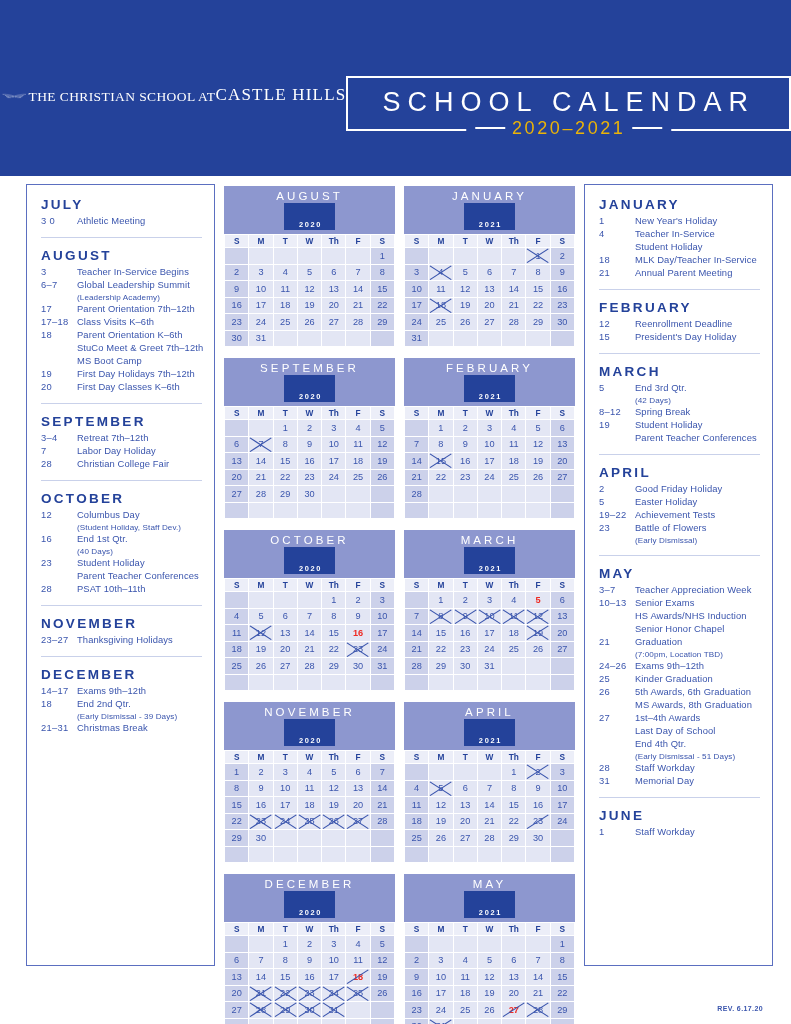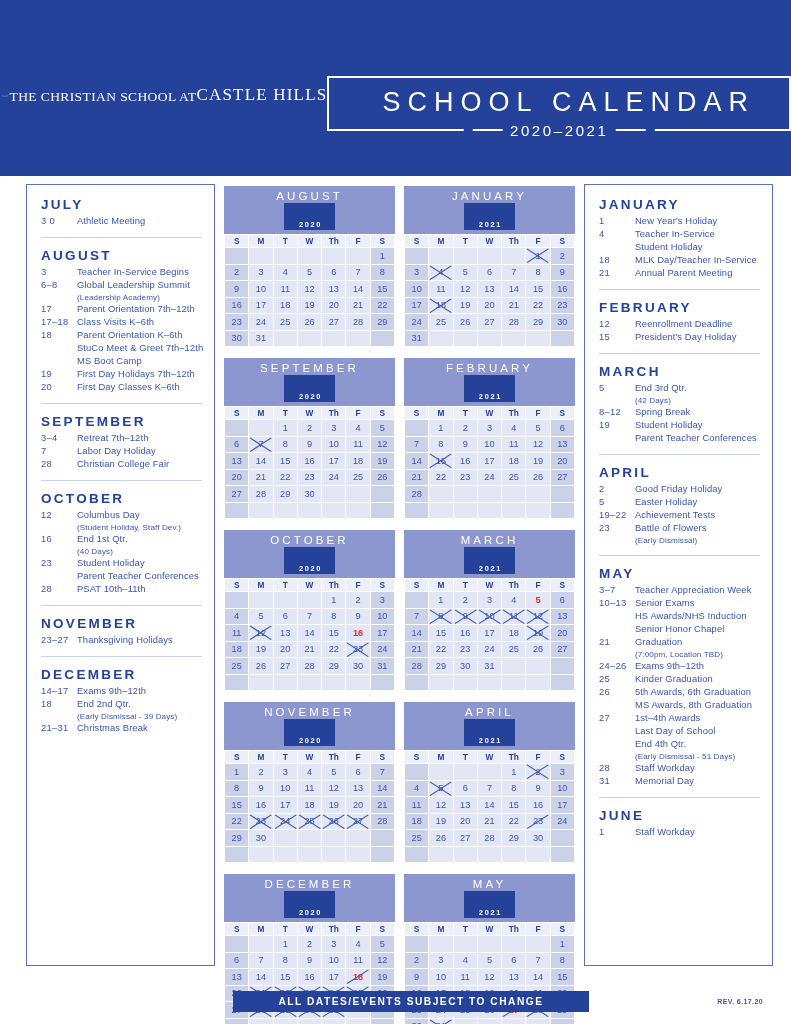--- a/index.html
+++ b/index.html
@@ -32,33 +32,33 @@
     font-weight: 400; white-space: nowrap;
   }
   .title-box {
     margin-top: 14px;
     border: 2.5px solid #fff;
     padding: 9px 34px 11px 34px;
     position: relative;
   }
   .title-main {
     color: #fff; font-size: 27px; letter-spacing: 7px;
-    font-weight: 400; white-space: nowrap; margin-left: 19px;
+    font-weight: 400; white-space: nowrap;
   }
   .title-year-wrap {
     position: absolute;
     left: 50%; transform: translateX(-50%);
     bottom: -10px;
     background: #24429a;
     padding: 0 9px;
     display: flex; align-items: center; gap: 7px;
   }
   .title-year-wrap .rule { width: 30px; height: 2.5px; background: #fff; }
   .title-year {
-    color: #ffffff; font-size: 15px; letter-spacing: 2.6px; white-space: nowrap;
+    color: #eab308; font-size: 18px; letter-spacing: 2.6px; white-space: nowrap;
   }
 
   
   .page {
     position: relative;
     padding: 0 18px;
     height: 848px;
     margin-left: 8px;
   }
   .grid {
@@ -204,21 +204,21 @@
           </div>
         </div>
         <div class="ev-sep"></div>
         <div class="ev-block">
           <div class="ev-month">AUGUST</div>
           <div class="ev-row">
             <div class="ev-date">3</div>
             <div class="ev-text">Teacher In-Service Begins</div>
           </div>
           <div class="ev-row">
-            <div class="ev-date">6–8</div>
+            <div class="ev-date">6–7</div>
             <div class="ev-text">Global Leadership Summit</div>
           </div>
           <div class="ev-row">
             <div class="ev-date"></div>
             <div class="ev-text sub">(Leadership Academy)</div>
           </div>
           <div class="ev-row">
             <div class="ev-date">17</div>
             <div class="ev-text">Parent Orientation 7th–12th</div>
           </div>
@@ -1352,16 +1352,15 @@
           <div class="ev-month">JUNE</div>
           <div class="ev-row">
             <div class="ev-date">1</div>
             <div class="ev-text">Staff Workday</div>
           </div>
         </div>
       </div>
   </div>
 
   <div class="footer">
-    <div class="footer-banner">ALL DATES/EVENTS SUBJECT TO CHANGE</div>
     <div class="footer-rev">REV. 6.17.20</div>
   </div>
 </div>
 
 </body></html>

